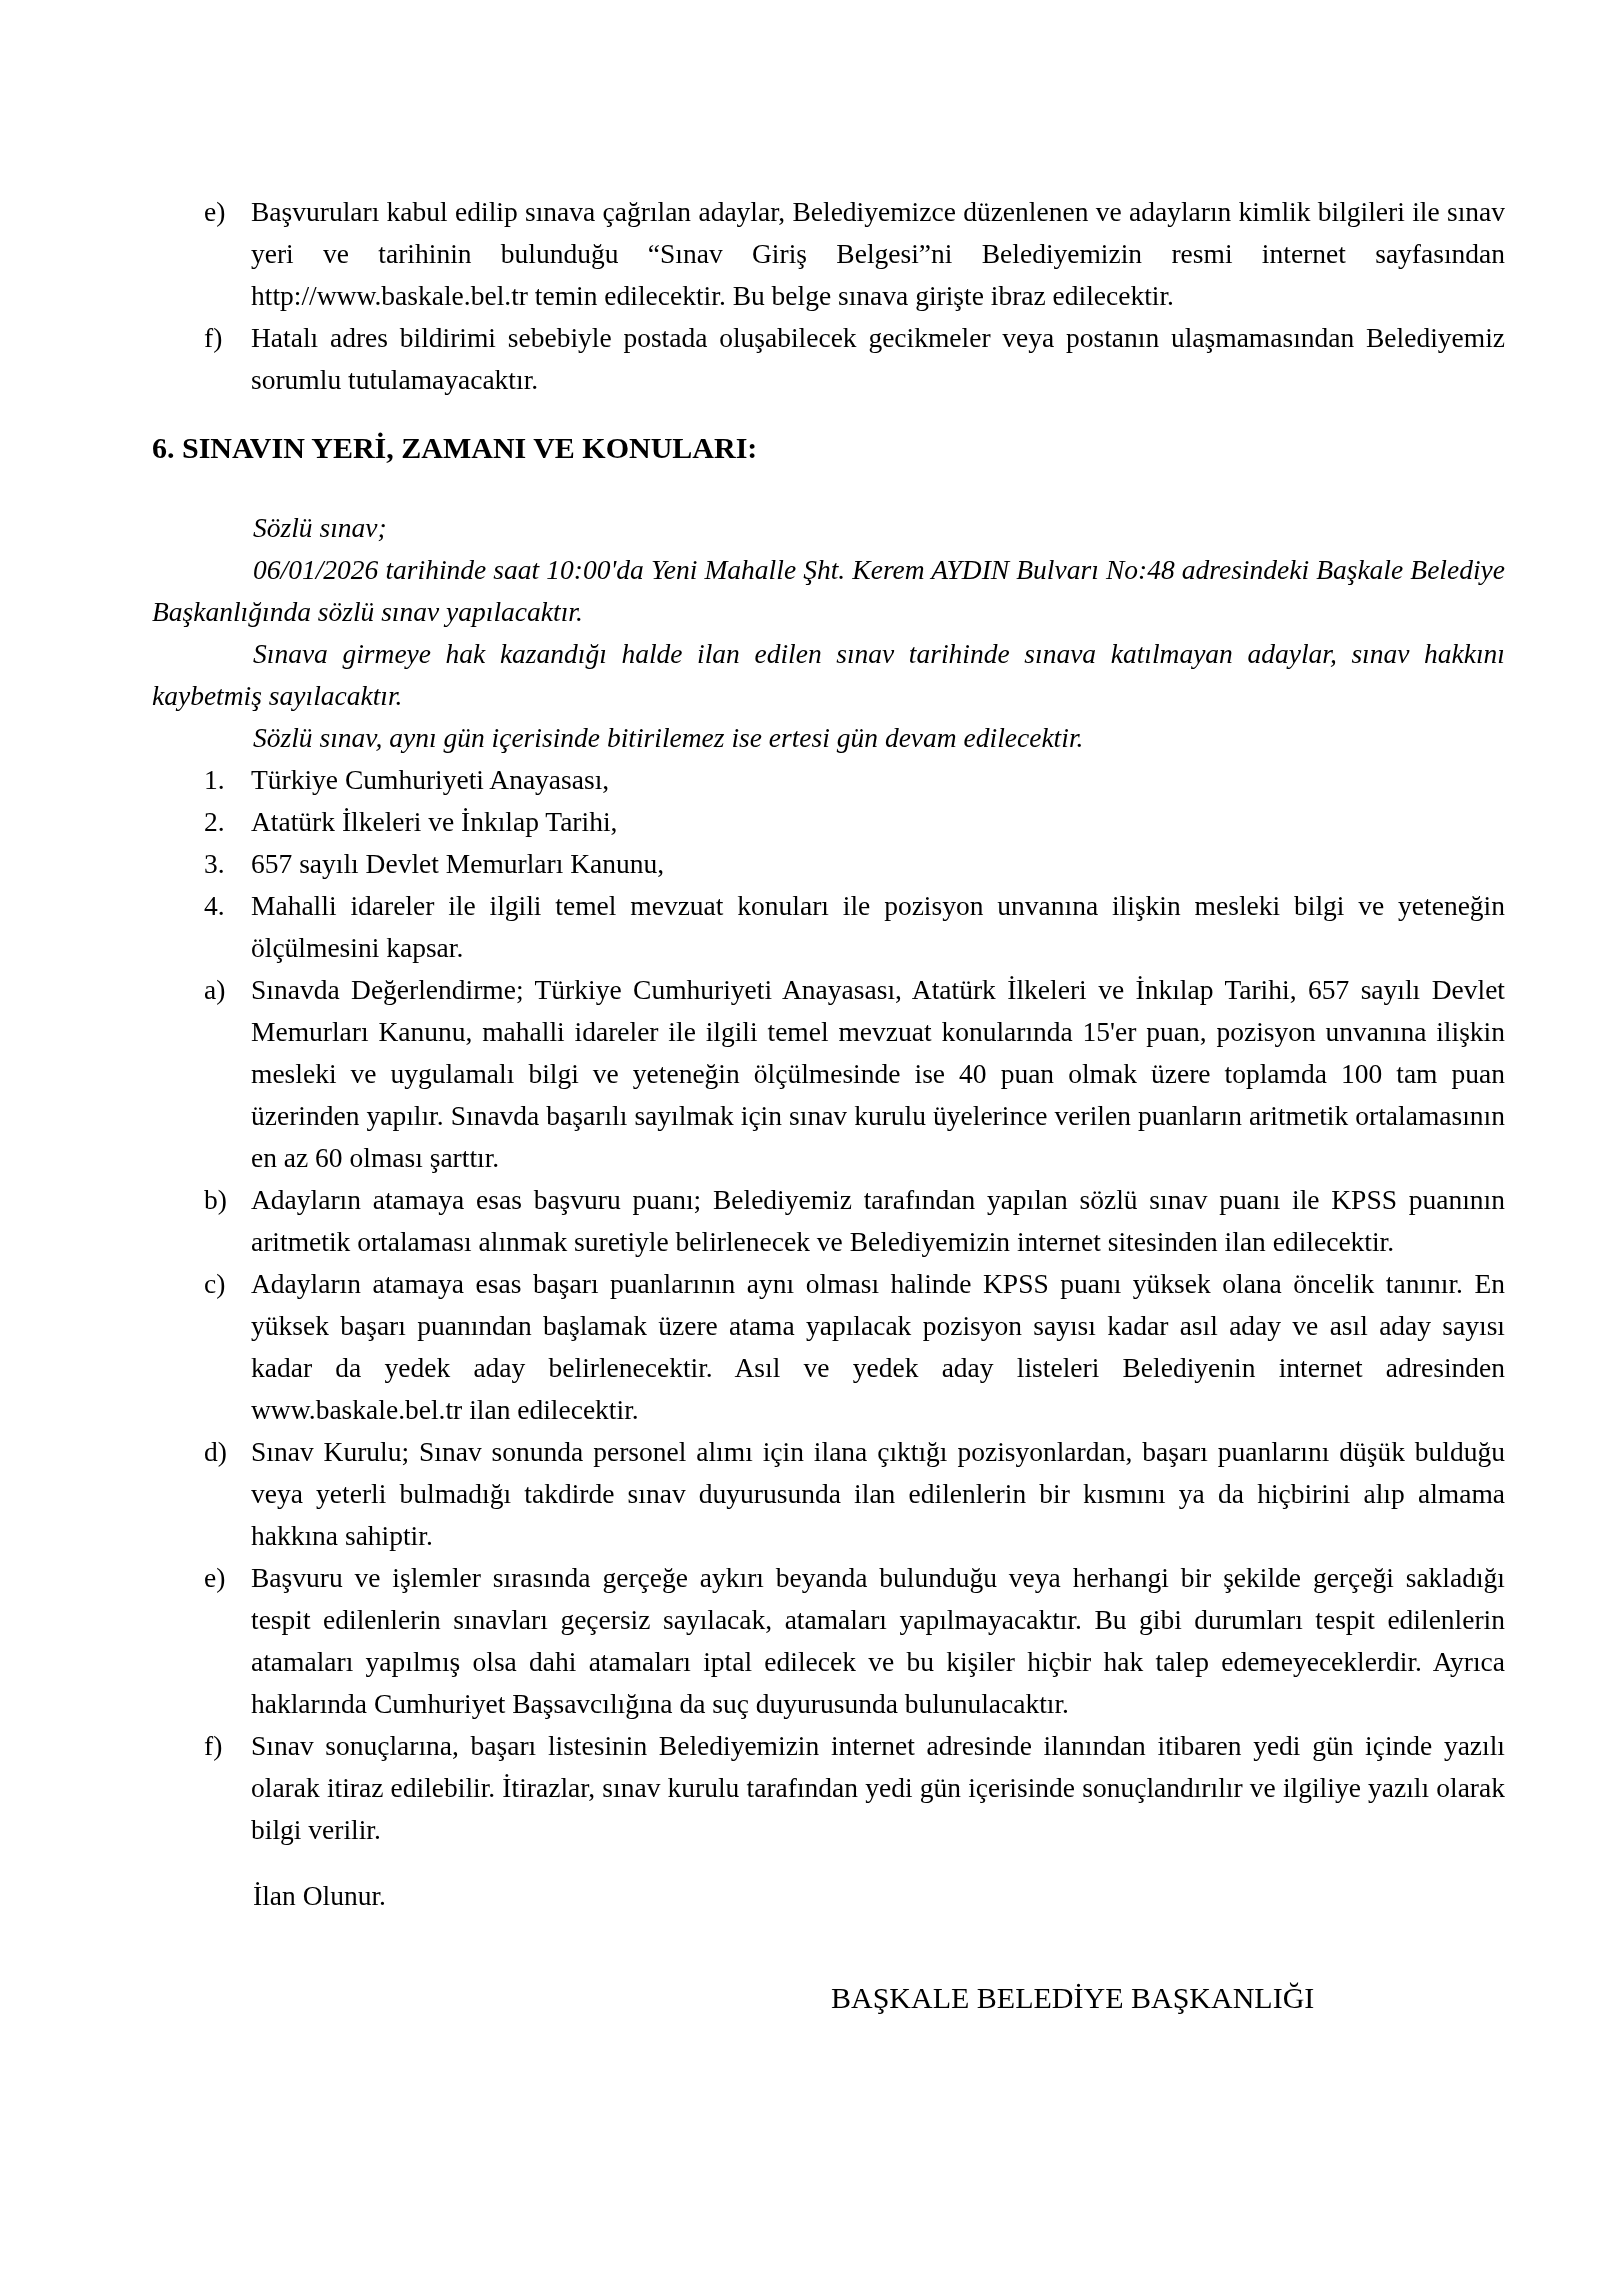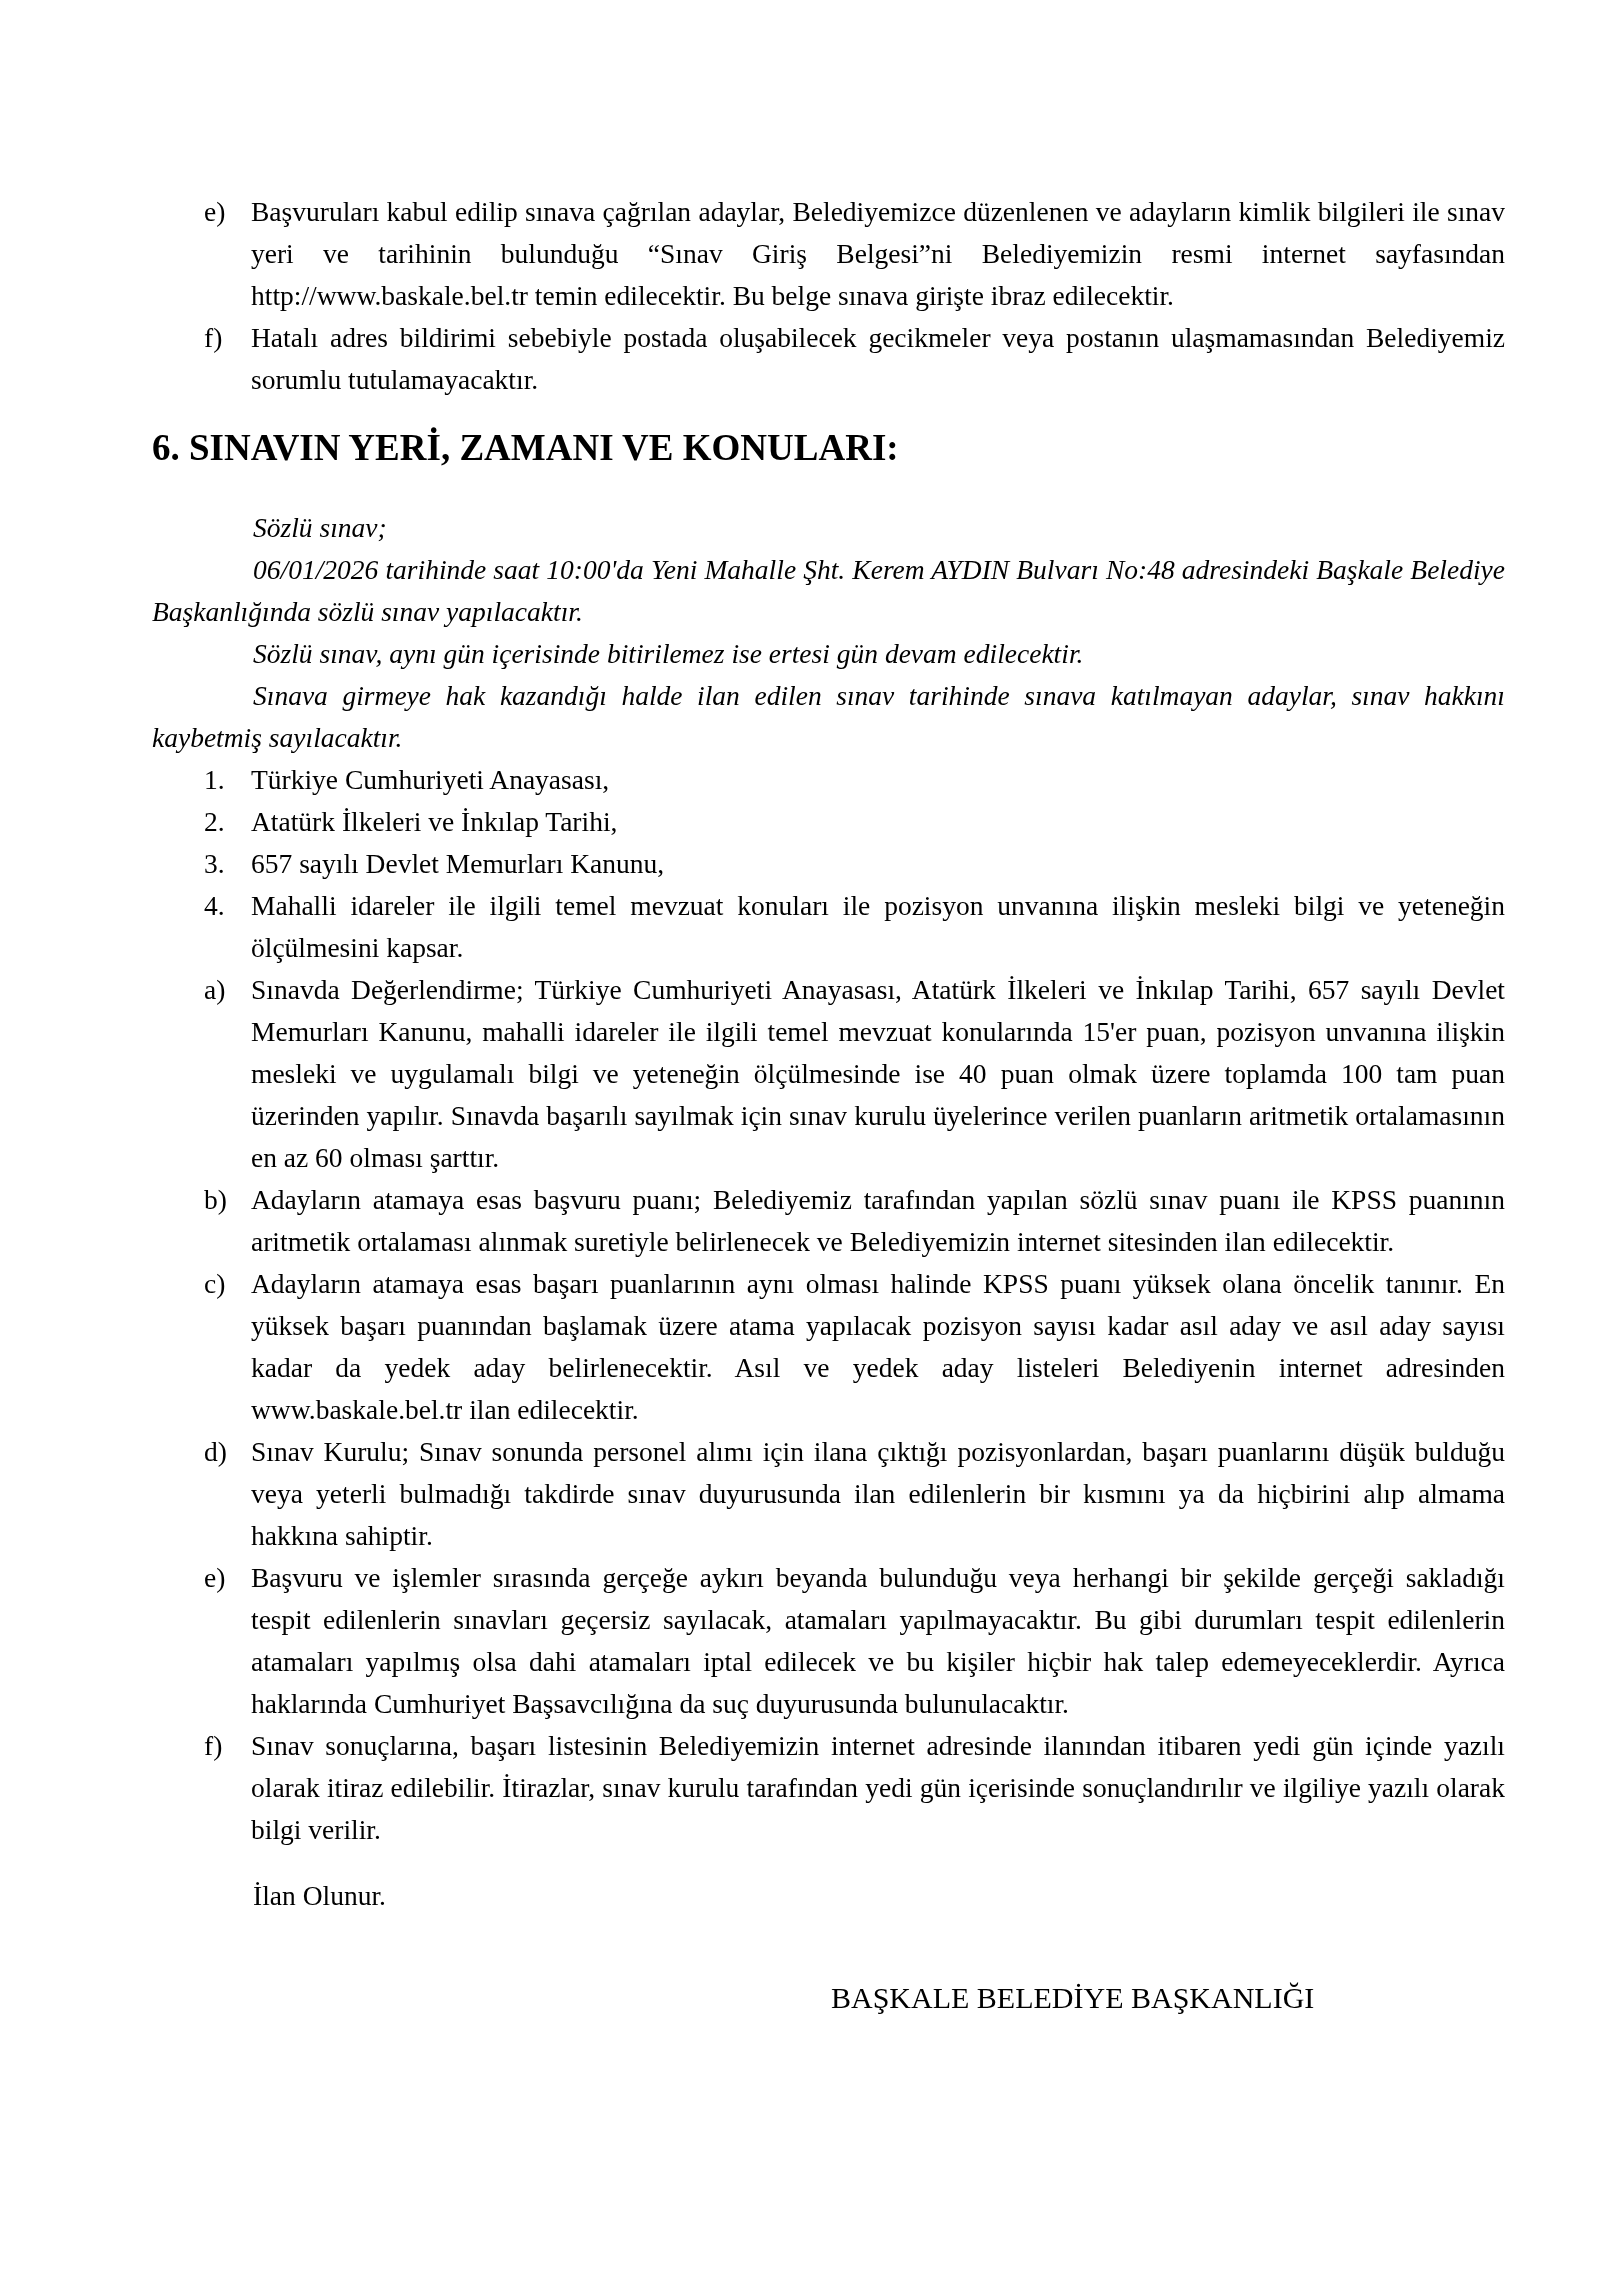--- a/index.html
+++ b/index.html
@@ -31,21 +31,21 @@
     flex: 0 0 47px;
     white-space: nowrap;
   }
   .hang-list .li-text {
     flex: 1 1 auto;
     text-align: justify;
   }
 
   .doc-heading {
     font-weight: bold;
-    font-size: 37px;
+    font-size: 30px;
     line-height: 42px;
     margin: 26px 0 38px 0;
   }
 
   .para {
     text-indent: 101px;
     text-align: justify;
     font-style: italic;
   }
   .para.no-justify { text-align: left; }
@@ -77,22 +77,22 @@
     <li>
       <span class="marker">f)</span>
       <span class="li-text">Hatalı adres bildirimi sebebiyle postada oluşabilecek gecikmeler veya postanın ulaşmamasından Belediyemiz sorumlu tutulamayacaktır.</span>
     </li>
   </ol>
 
   <p class="doc-heading">6. SINAVIN YERİ, ZAMANI VE KONULARI:</p>
 
   <p class="para no-justify">Sözlü sınav;</p>
   <p class="para">06/01/2026 tarihinde saat 10:00'da Yeni Mahalle Şht. Kerem AYDIN Bulvarı No:48 adresindeki Başkale Belediye Başkanlığında sözlü sınav yapılacaktır.</p>
+  <p class="para">Sınava girmeye hak kazandığı halde ilan edilen sınav tarihinde sınava katılmayan adaylar, sınav hakkını kaybetmiş sayılacaktır.</p>
   <p class="para no-justify">Sözlü sınav, aynı gün içerisinde bitirilemez ise ertesi gün devam edilecektir.</p>
-  <p class="para">Sınava girmeye hak kazandığı halde ilan edilen sınav tarihinde sınava katılmayan adaylar, sınav hakkını kaybetmiş sayılacaktır.</p>
 
   <ol class="hang-list">
     <li>
       <span class="marker">1.</span>
       <span class="li-text">Türkiye Cumhuriyeti Anayasası,</span>
     </li>
     <li>
       <span class="marker">2.</span>
       <span class="li-text">Atatürk İlkeleri ve İnkılap Tarihi,</span>
     </li>

